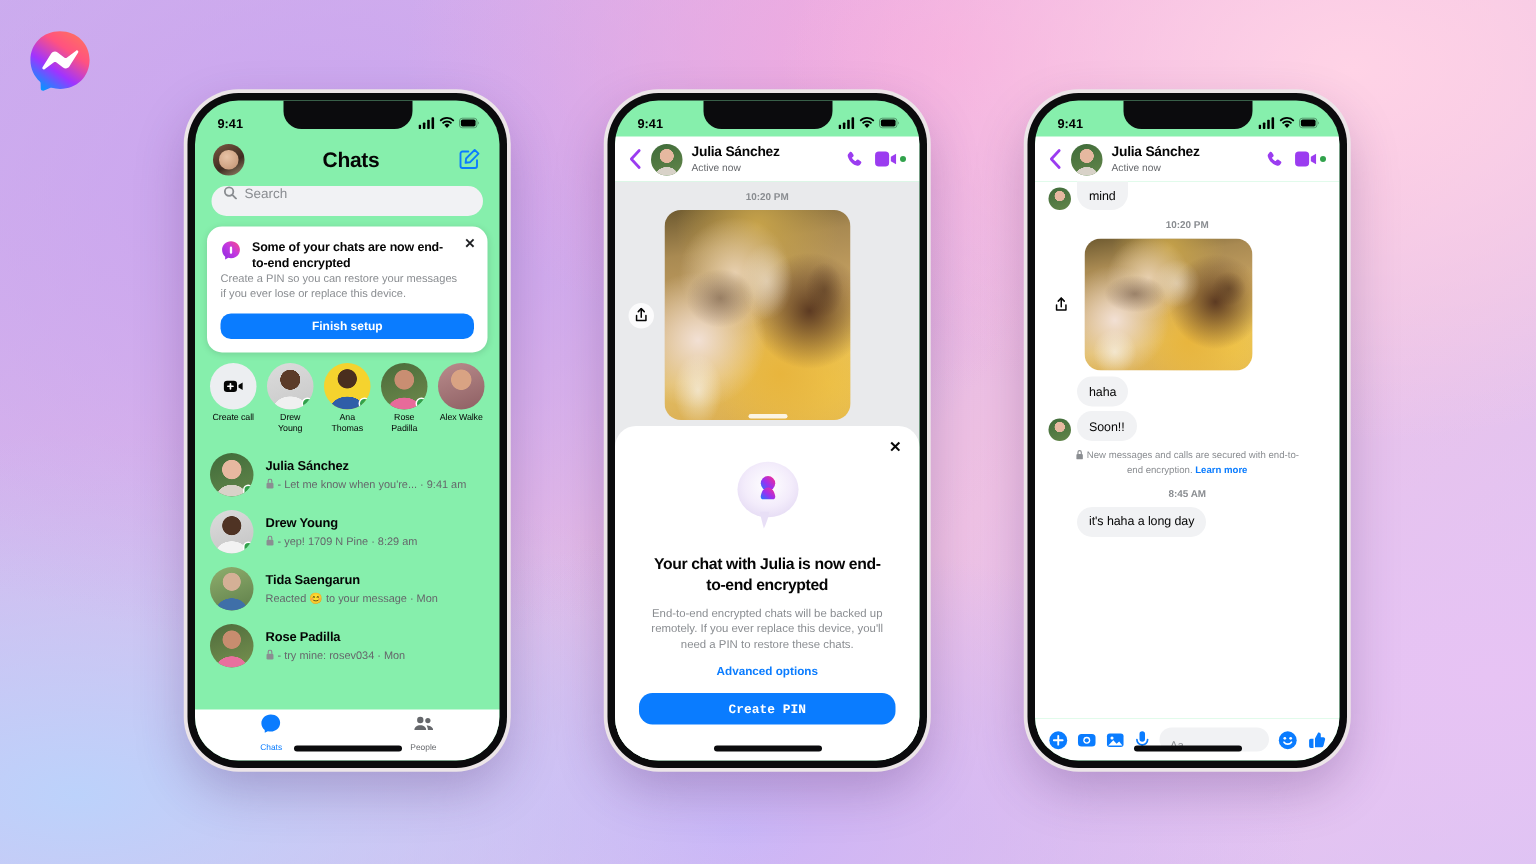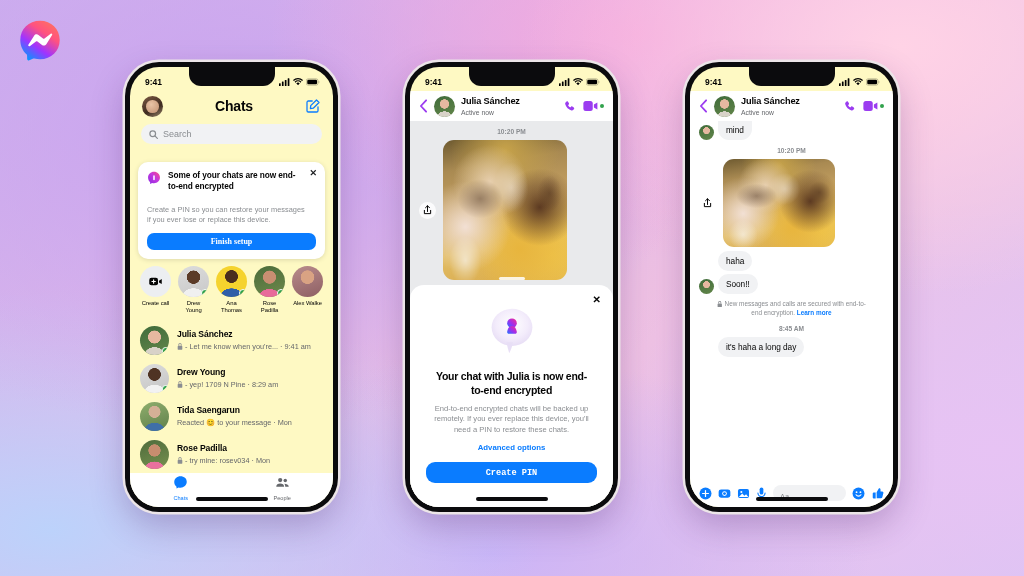--- a/index.html
+++ b/index.html
@@ -50,21 +50,21 @@
   #phone-1 { left: 125px; }
   #phone-2 { left: 405px; }
   #phone-3 { left: 685px; }
 
   .screen {
     position: relative;
     width: 100%;
     height: 100%;
     border-radius: 29px;
     overflow: hidden;
-    background: #fef9c3;
+    background: #86efac;
     display: flex;
     flex-direction: column;
   }
 
   .notch {
     position: absolute;
     left: 50%;
     transform: translateX(-50%);
     top: 0;
     width: 86px; height: 19px;
@@ -124,26 +124,26 @@
     flex: 1;
     text-align: center;
     font-size: 14px;
     font-weight: 700;
     letter-spacing: -0.2px;
     color: #050505;
   }
   .p1-compose { width: 16px; height: 16px; flex: none; }
 
   .searchbar {
-    margin: 3px 11px 18px;
+    margin: 3px 11px 7px;
     height: 20px;
     border-radius: 11px;
     background: #f1f2f4;
     display: flex;
-    align-items: center;
+    align-items: flex-start;
     gap: 5px;
     padding: 0 8px;
     flex: none;
   }
   .searchbar .sv { font-size: 9px; color: #8a8d91; }
 
   
   .banner {
     margin: 0 8px 7px;
     padding: 8px 9px 9px;
@@ -156,38 +156,38 @@
   .banner-top { display: flex; gap: 7px; }
   .banner-lock {
     width: 14px; height: 14px; flex: none; margin-top: 1px;
   }
   .banner-title {
     font-size: 8.3px; font-weight: 700; color: #050505;
     line-height: 1.28; letter-spacing: -0.1px; padding-right: 12px;
   }
   .banner-body {
     font-size: 7.4px; color: #8a8d91; line-height: 1.38;
-    margin-top: 14px; padding-right: 6px;
+    margin-top: 1px; padding-right: 6px;
   }
   .banner-close {
     position: absolute; right: 8px; top: 7px;
     font-size: 9px; color: #1c1e21; font-weight: 700;
     line-height: 1; cursor: pointer;
   }
   .btn-blue {
     margin-top: 7px;
     height: 17px;
     border-radius: 7px;
     background: #0a7cff;
     color: #fff;
     font-size: 8px;
     font-weight: 700;
     display: flex; align-items: center; justify-content: center;
     border: none; width: 100%;
-    font-family: Liberation Serif, serif;
+    font-family: Liberation Sans, sans-serif;
     cursor: pointer;
   }
 
   
   .stories {
     display: flex;
     gap: 7px;
     padding: 0 10px 7px;
     flex: none;
     overflow: hidden;

